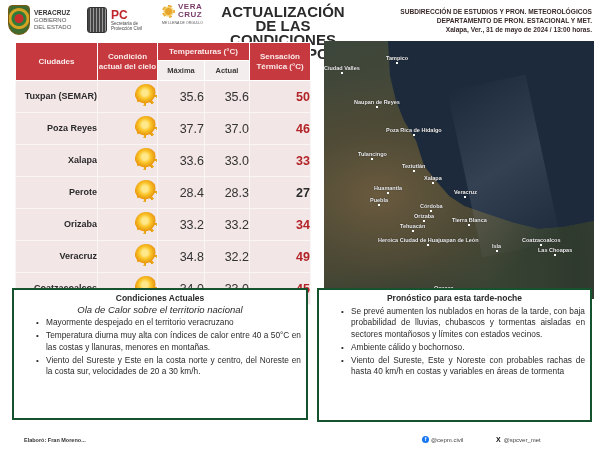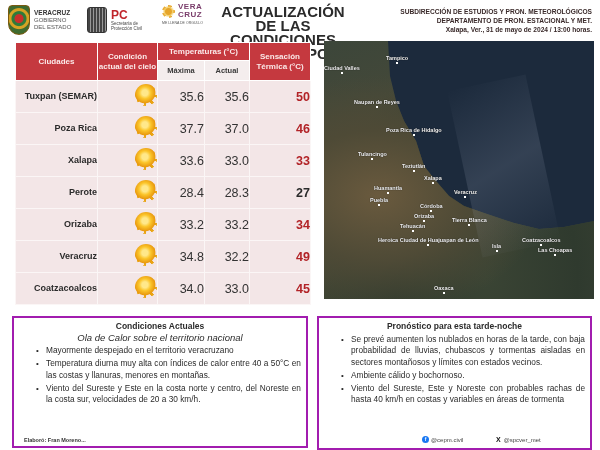--- a/index.html
+++ b/index.html
@@ -54,21 +54,21 @@
       radial-gradient(ellipse at 20% 60%, #6a5a3e 0, #4e4a36 30%, transparent 55%),
       radial-gradient(ellipse at 60% 92%, #3a4434 0, #2f3a2e 40%, transparent 70%),
       linear-gradient(160deg, #3c463a 0%, #4a4a38 40%, #3a4232 70%, #394136 100%);
     clip-path: polygon(0 0, 64px 0, 66px 35px, 72px 60px, 80px 80px, 92px 100px, 100px 125px, 112px 140px, 125px 155px, 140px 165px, 160px 172px, 190px 182px, 215px 188px, 240px 186px, 270px 180px, 270px 258px, 0 258px); }
   .sea-haze { position: absolute; left: 140px; top: 40px; width: 80px; height: 170px;
     background: linear-gradient(160deg, transparent 0%, rgba(160,170,190,0.18) 50%, transparent 100%); transform: rotate(-12deg); }
   .map-label { position: absolute; font-size: 5.5px; color: #f2f2f2; font-weight: bold; text-shadow: 0 0 1px #000; white-space: nowrap; line-height: 6px; }
   .map-label::after { content: ""; display: block; width: 2px; height: 2px; background: #fff; margin: 1px auto 0; }
 
   
-  .box { position: absolute; top: 316px; border: 2px solid #a21caf; background: #fff; }
+  .box { position: absolute; top: 288px; border: 2px solid #14532d; background: #fff; }
   .box-left { left: 12px; width: 296px; height: 132px; }
   .box-right { left: 317px; width: 275px; height: 134px; }
   .box h3 { text-align: center; font-size: 8.5px; font-weight: bold; color: #2b2b2b; margin-top: 3px; line-height: 11px; }
   .box h4 { text-align: center; font-size: 9.5px; font-weight: normal; font-style: italic; color: #2b2b2b; line-height: 11px; }
   .box ul { list-style: none; padding: 2px 5px 0 22px; }
   .box li { position: relative; padding-left: 10px; font-size: 8.3px; line-height: 11.3px; color: #2b2b2b; text-align: justify; margin-bottom: 2px; }
   .box li::before { content: "•"; position: absolute; left: 0; top: 0; font-size: 8px; }
 
   .footer-left { position: absolute; left: 24px; top: 437px; font-size: 5.5px; font-weight: bold; color: #333; }
   .social { position: absolute; top: 436px; display: flex; align-items: center; font-size: 6px; color: #444; }
@@ -140,21 +140,21 @@
   </thead>
   <tbody id="wx-body">
       <tr>
         <td class="city">Tuxpan (SEMAR)</td>
         <td><span class="sun"></span></td>
         <td class="temp">35.6</td>
         <td class="temp">35.6</td>
         <td class="st" style="color:#b22327">50</td>
       </tr>
       <tr>
-        <td class="city">Poza Rica</td>
+        <td class="city">Poza Reyes</td>
         <td><span class="sun"></span></td>
         <td class="temp">37.7</td>
         <td class="temp">37.0</td>
         <td class="st" style="color:#b22327">46</td>
       </tr>
       <tr>
         <td class="city">Xalapa</td>
         <td><span class="sun"></span></td>
         <td class="temp">33.6</td>
         <td class="temp">33.0</td>

